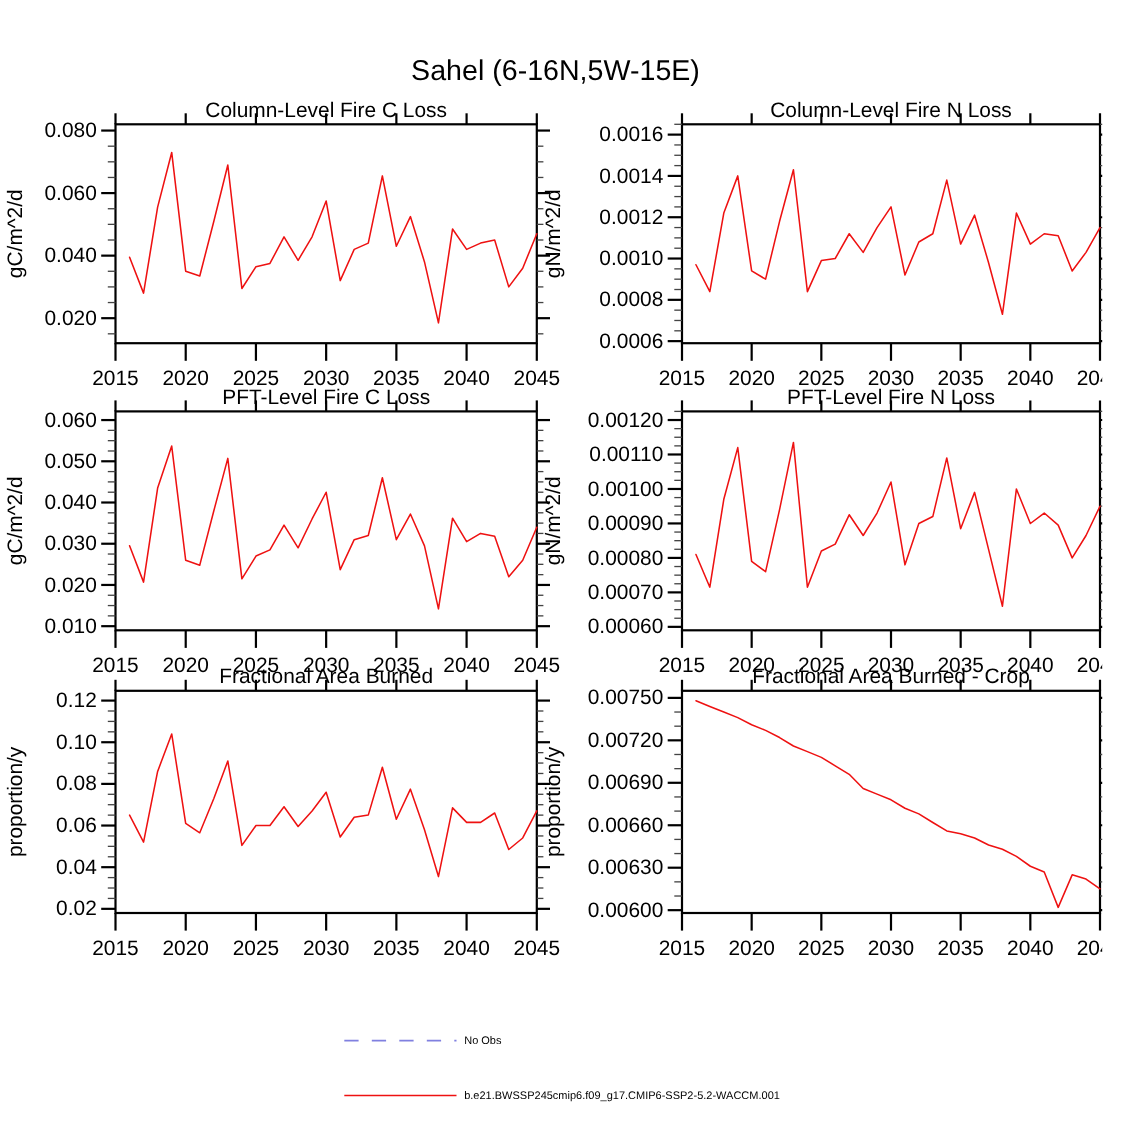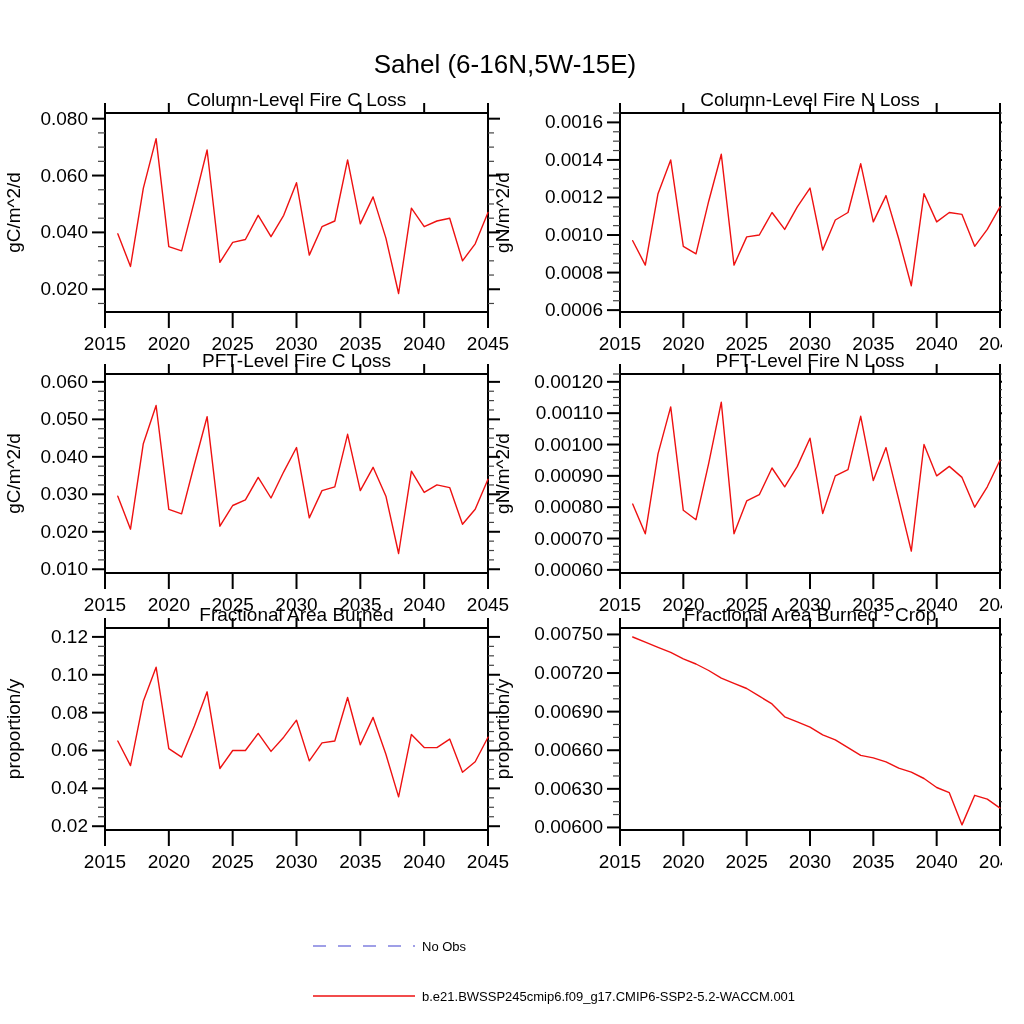--- a/index.html
+++ b/index.html
@@ -3,21 +3,21 @@
 <meta charset="utf-8">
 <style>
   html,body{margin:0;padding:0;background:#ffffff;}
   .screen{position:relative;width:1002px;height:1024px;background:#ffffff;
           font-family:"Liberation Sans",sans-serif;overflow:hidden;}
   .main-title{position:absolute;left:0;top:49px;width:1010px;text-align:center;
               font-size:26px;color:#000;}
   #plots{position:absolute;left:0;top:0;}
   #plots text{font-family:"Liberation Sans",sans-serif;fill:#000;}
   .legend-row{position:absolute;left:312px;display:flex;align-items:center;gap:6px;height:10px;}
-  .legend-label{font-size:13px;color:#000;white-space:nowrap;}
+  .legend-label{font-size:10px;color:#000;white-space:nowrap;}
 </style>
 </head>
 <body>
 
 <div class="screen">
   <div class="main-title">Sahel (6-16N,5W-15E)</div>
 
   <svg id="plots" width="1024" height="1024">
       <g>
         <rect x="105" y="113" width="383" height="199" fill="none" stroke="#000000" stroke-width="2"></rect>

